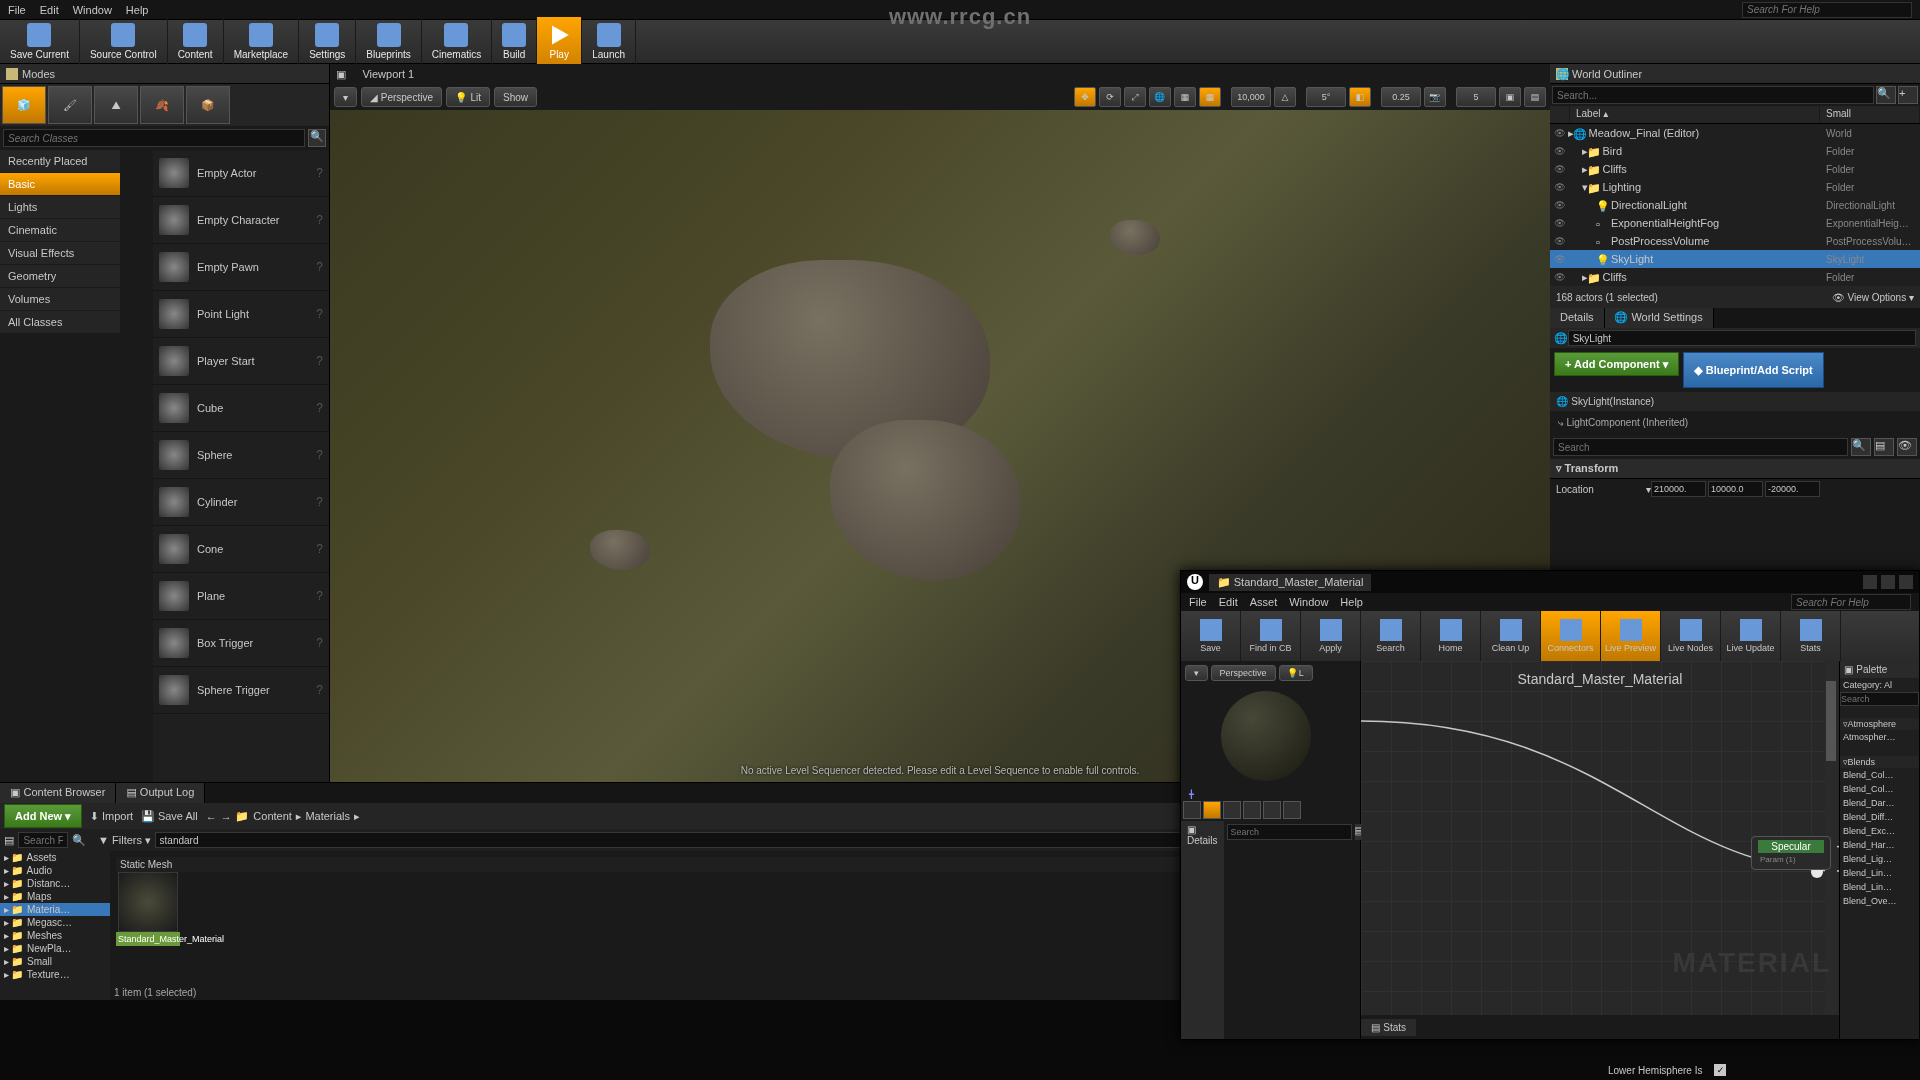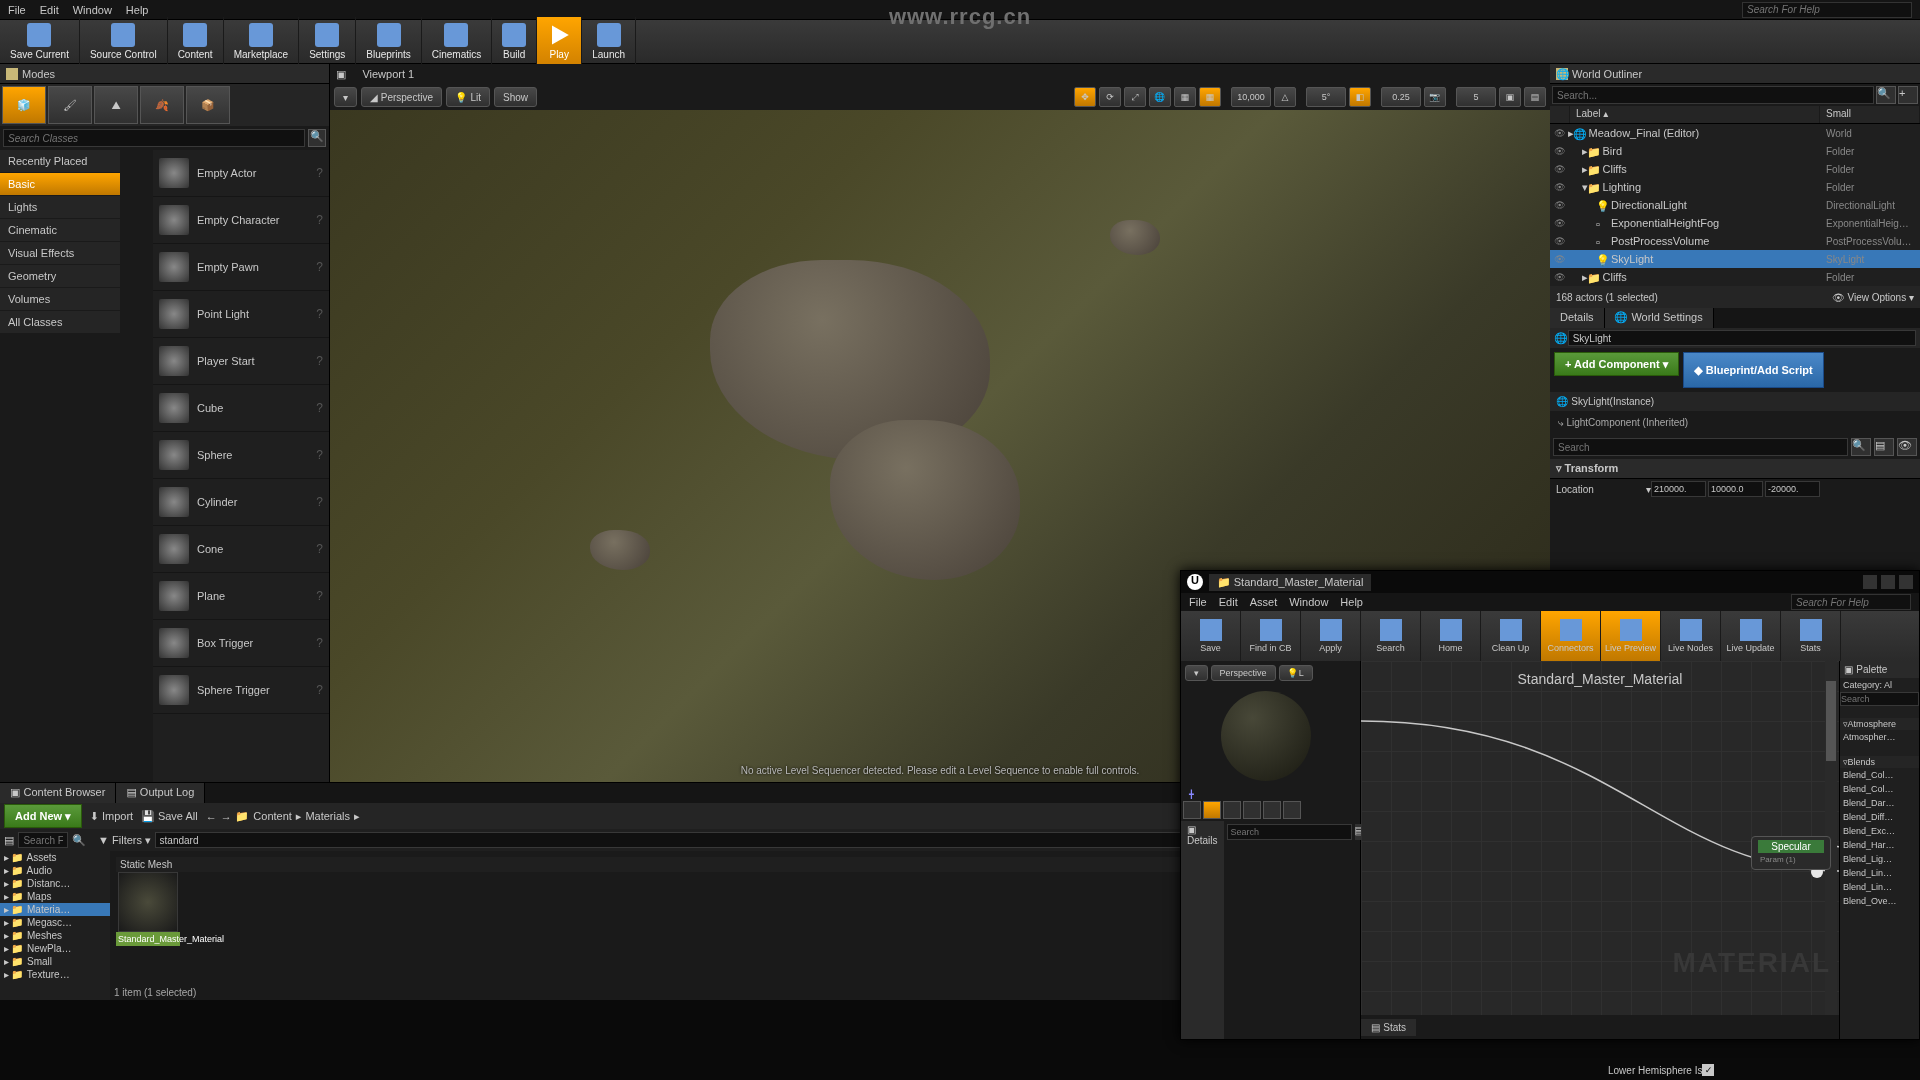--- a/index.html
+++ b/index.html
@@ -135,21 +135,21 @@
 .mat-graph .node.spec { left: 390px; top: 175px; width: 80px; padding: 3px 6px;}
 .mat-graph .node.spec .nh { background: #3a7a3a; color: #fff; font-size: 10px; padding: 1px 3px; text-align:center;}
 .mat-graph .node.spec .nb { font-size: 8px; color: #888; padding: 2px;}
 .mat-graph .stats-tab { position: absolute; bottom: 0; left: 0; right: 0; height: 24px; background: #1a1a1a; display: flex; align-items: center;}
 .mat-graph .stats-tab .st { background: #2a2a2a; padding: 3px 10px; font-size: 10px;}
 .mat-right { width: 80px; display: flex; flex-direction: column; border-left: 1px solid #000; font-size: 9px; background: #1f1f1f; overflow:hidden;}
 .mat-right .hdr { background: #2a2a2a; padding: 3px 4px; font-size: 10px;}
 .mat-right .cat-r { padding: 2px 3px; white-space: nowrap; overflow: hidden; text-overflow: ellipsis;}
 .mat-right .grp { background: #252525; padding: 1px 3px; font-weight: normal; margin-top: 12px;}
 .mat-right input{width:100%;background:#101010;border:1px solid #383838;height:14px;font-size:9px;}
-.low-hemi { position: absolute; bottom: 4px; left: 1560px; font-size: 10px; display: flex; align-items: center; gap: 0; padding-left: 48px;}
+.low-hemi { position: absolute; bottom: 4px; left: 1560px; font-size: 10px; display: flex; align-items: center; gap: 12px; padding-left: 48px;}
 .low-hemi .chk { width: 12px; height: 12px; background: #c8c8c8; display:flex;align-items:center;justify-content:center;color:#000;font-size:9px;}
 svg.curve{position:absolute;top:0;left:0;width:100%;height:100%;pointer-events:none;}
 </style>
 </head>
 <body>
 
 <div class="watermark">www.rrcg.cn</div>
 
 <div class="menubar">
   <span>File</span>

